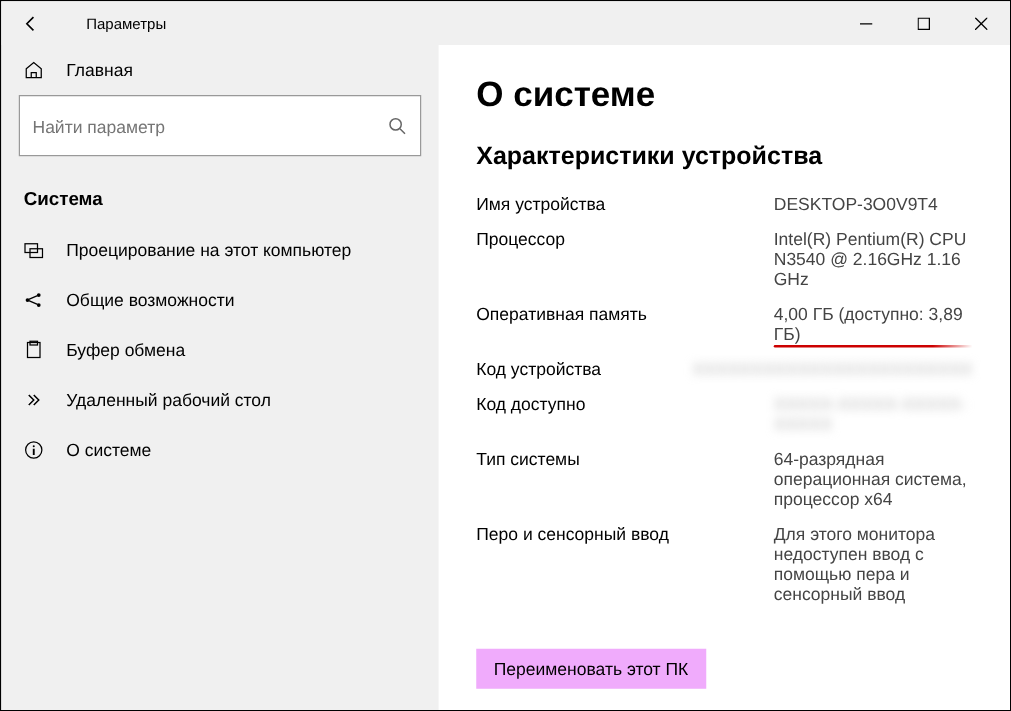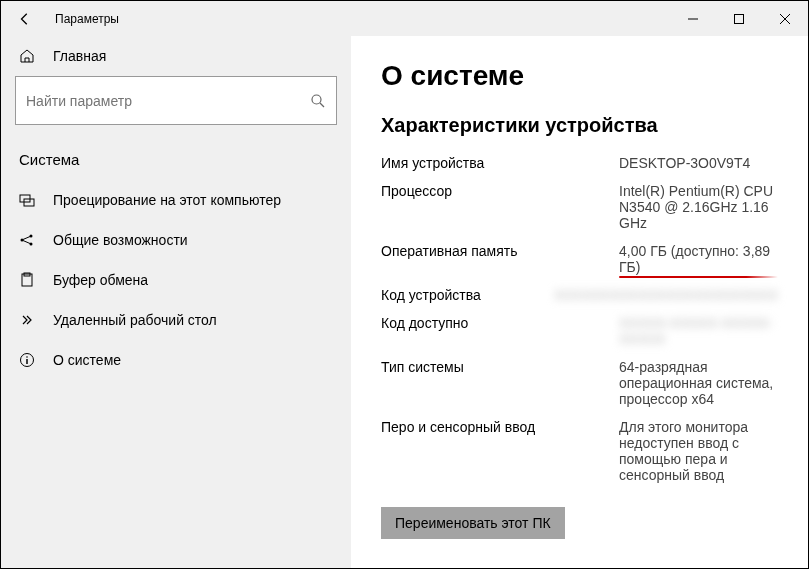--- a/index.html
+++ b/index.html
@@ -1,45 +1,45 @@
 <!DOCTYPE html>
 <html><head>
 <meta charset="utf-8">
 <style>
 * { margin:0; padding:0; box-sizing:border-box; font-family:"Segoe UI",Arial,sans-serif; }
 body { background:#fff; }
 .window { width:809px; height:569px; border:1px solid #000; display:flex; flex-direction:column; position:relative; }
 .titlebar { height:35px; display:flex; align-items:center; background:#f0f0f0; }
 .back { width:48px; height:35px; display:flex; align-items:center; justify-content:center; }
 .back svg { width:14px; height:14px; }
-.title { font-size:12px; color:#000; margin-left:6px; }
+.title { font-size:12px; color:#000; margin-left:20px; }
 .winctrl { margin-left:auto; display:flex; }
 .winctrl div { width:46px; height:35px; display:flex; align-items:center; justify-content:center; }
 .winctrl svg { width:10px; height:10px; }
 .body { flex:1; display:flex; overflow:hidden; }
 .sidebar { width:350px; background:#f0f0f0; padding:0; }
 .home { display:flex; align-items:flex-start; padding:12px 18px 12px 18px; gap:18px; font-size:14px; }
 .home svg { width:16px; height:16px; }
 .searchwrap { padding:0 14px 10px 14px; }
 .search { width:100%; height:49px; border:1px solid #999; background:#fff; display:flex; align-items:center; padding:0 10px; }
 .search input { flex:1; border:none; outline:none; font-size:14px; background:transparent; color:#666; }
 .search svg { width:16px; height:16px; }
-.section-title { padding:16px 18px 12px 18px; font-size:15px; font-weight:400; }
+.section-title { padding:16px 18px 12px 18px; font-size:15px; font-weight:700; }
 .navitem { display:flex; align-items:flex-end; padding:12px 18px; gap:18px; font-size:14px; cursor:pointer; }
 .navitem svg { width:16px; height:16px; flex-shrink:0; }
 .content { flex:1; padding:24px 30px 16px 30px; overflow:hidden; background:#fff; }
 .h1 { font-size:28px; font-weight:600; margin-bottom:22px; }
 .h2 { font-size:20px; font-weight:600; margin-bottom:18px; }
 .spec { display:flex; margin-bottom:12px; font-size:14px;gap:28px; }
 .spec-l { width:210px; color:#000; }
 .spec-v { flex:1; color:#444; }
 .blur { filter:blur(4px); color:#bbb; }
 .ram { position:relative; }
 .underline { position:absolute; left:0; right:0; bottom:-3px; height:2px; background:linear-gradient(90deg,#c00 0%,#c00 80%,transparent 100%); border-radius:1px; }
-.rename { margin-top:12px; padding:8px 14px; background:#a3a3a3; border:none; font-size:14px; color:#000; }
+.rename { margin-top:24px; padding:8px 14px; background:#f0abfc; border:none; font-size:14px; color:#000; }
 </style>
 </head>
 <body>
 
 <div class="window">
 
   <div class="titlebar">
     <div class="back">
       <svg viewBox="0 0 16 16">
           <path d="M10 2 L4 8 L10 14" stroke="#000" stroke-width="1.5" fill="none"></path>

